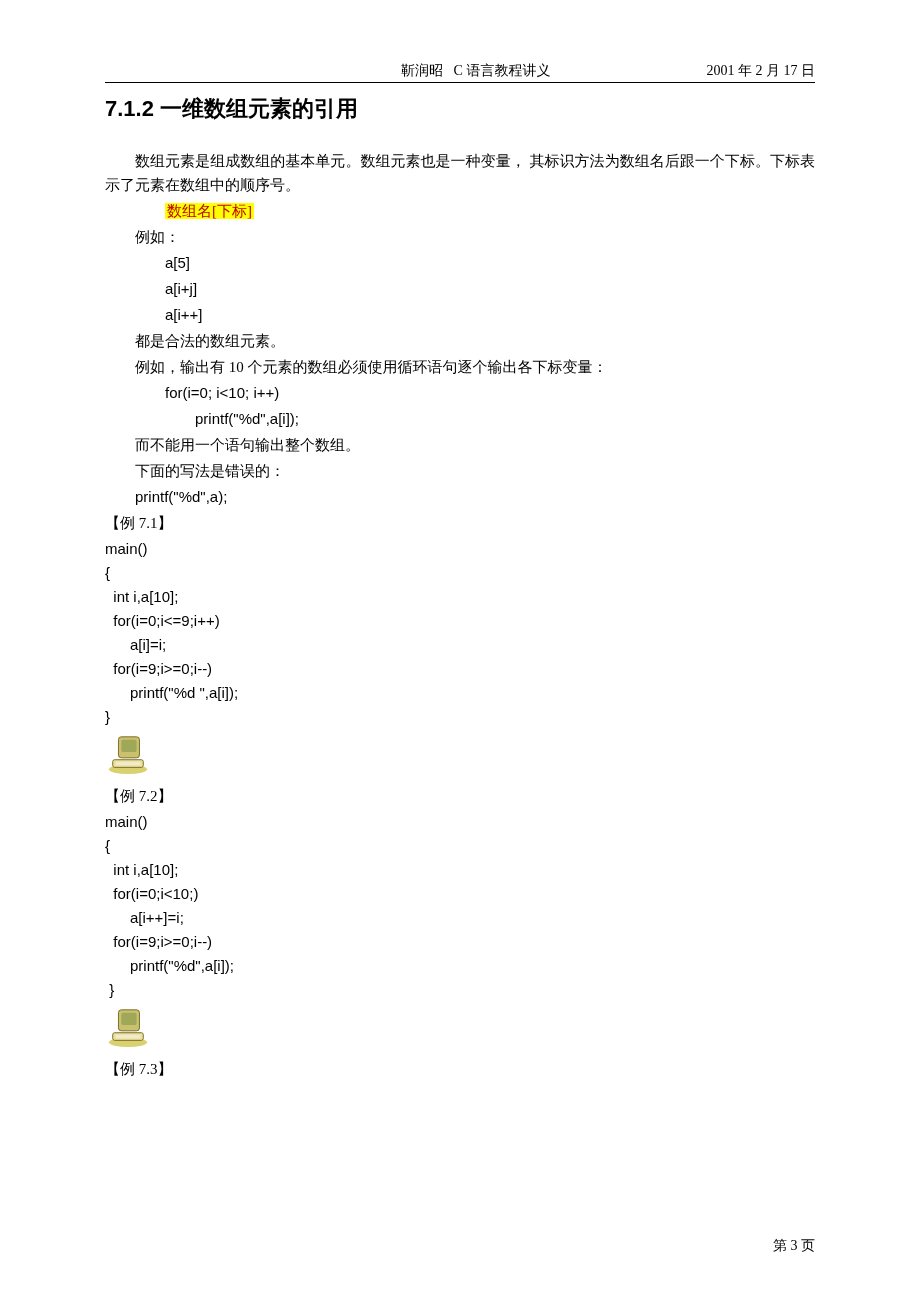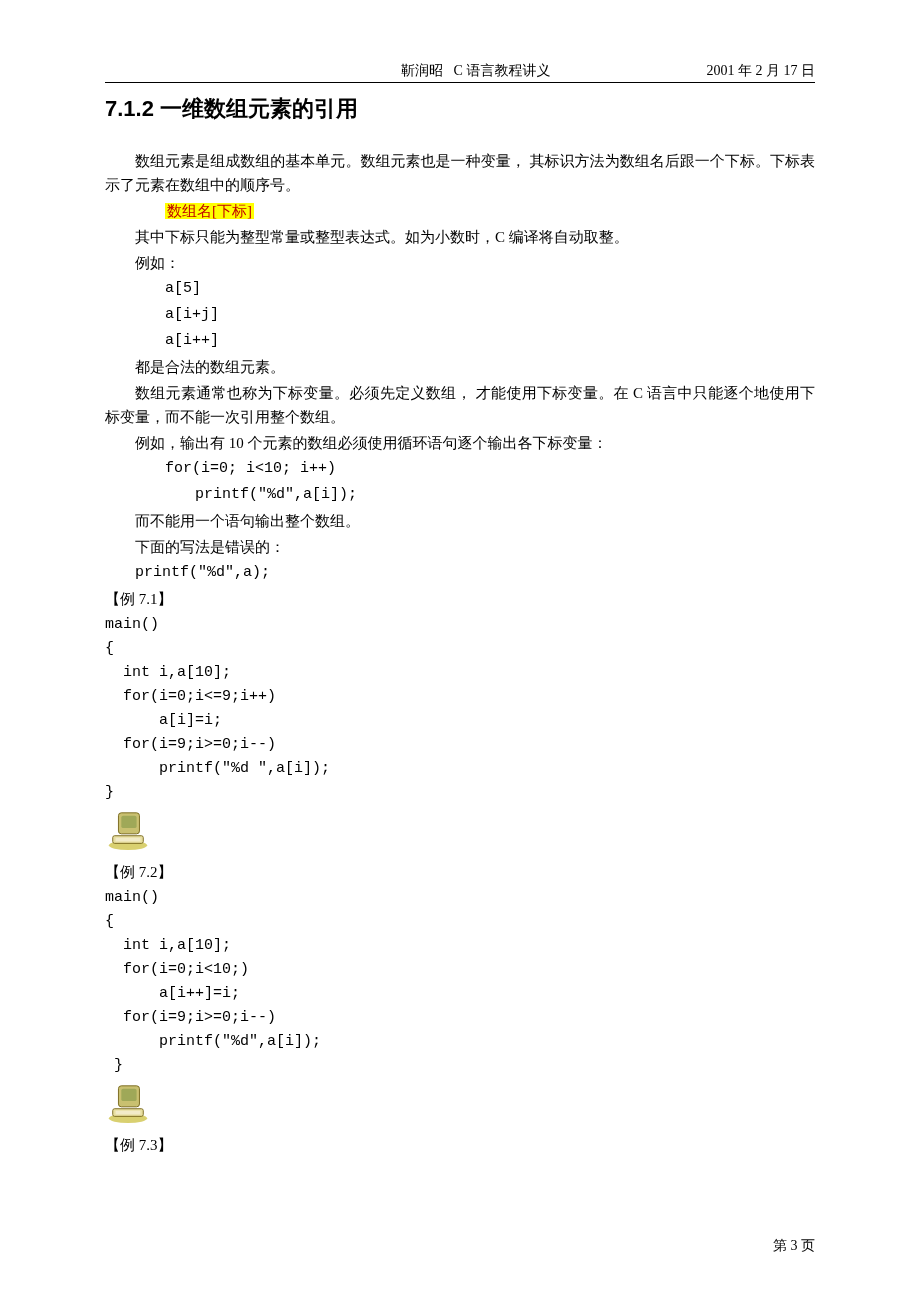--- a/index.html
+++ b/index.html
@@ -38,21 +38,21 @@
     text-align: justify;
   }
   .indent2 { text-indent: 2em; }
   .highlight {
     background: #ffff00;
     color: #c00000;
     padding: 0 2px;
     margin-top: 39px;
   }
   .mono {
-    font-family: Liberation Mono, monospace;
+    font-family: Liberation Sans, sans-serif;
     letter-spacing: 0;
   }
   .code-indent1 { padding-left: 2em; }
   .code-indent2 { padding-left: 4em; }
   .code-indent3 { padding-left: 6em; }
   .ex-label { margin: 2px 0; }
   .code-line { margin: 0; white-space: pre; }
   .computer-icon {
     width: 46px;
     height: 42px;
@@ -80,27 +80,25 @@
 
   <h2 class="section">
     <span>7.1.2</span>
     <span>一维数组元素的引用</span>
   </h2>
 
   <p class="para indent2">数组元素是组成数组的基本单元。数组元素也是一种变量，  其标识方法为数组名后跟一个下标。下标表示了元素在数组中的顺序号。</p>
   <p class="para code-indent2">
     <span class="highlight">数组名[下标]</span>
   </p>
-  <p class="para indent2">其中下标只能为整型常量或整型表达式。如为小数时，C 编译将自动取整。</p>
   <p class="para indent2">例如：</p>
   <p class="para mono code-indent2">a[5]</p>
   <p class="para mono code-indent2">a[i+j]</p>
   <p class="para mono code-indent2">a[i++]</p>
   <p class="para indent2">都是合法的数组元素。</p>
-  <p class="para indent2">数组元素通常也称为下标变量。必须先定义数组，  才能使用下标变量。在 C 语言中只能逐个地使用下标变量，而不能一次引用整个数组。</p>
   <p class="para indent2">例如，输出有 10 个元素的数组必须使用循环语句逐个输出各下标变量：</p>
   <p class="para mono code-indent2">for(i=0; i&lt;10; i++)</p>
   <p class="para mono code-indent3">printf("%d",a[i]);</p>
   <p class="para indent2">而不能用一个语句输出整个数组。</p>
   <p class="para indent2">下面的写法是错误的：</p>
   <p class="para mono code-indent1">printf("%d",a);</p>
 
   <p class="ex-label">【例 7.1】</p>
   <p class="code-line mono">main()</p>
   <p class="code-line mono">{</p>

